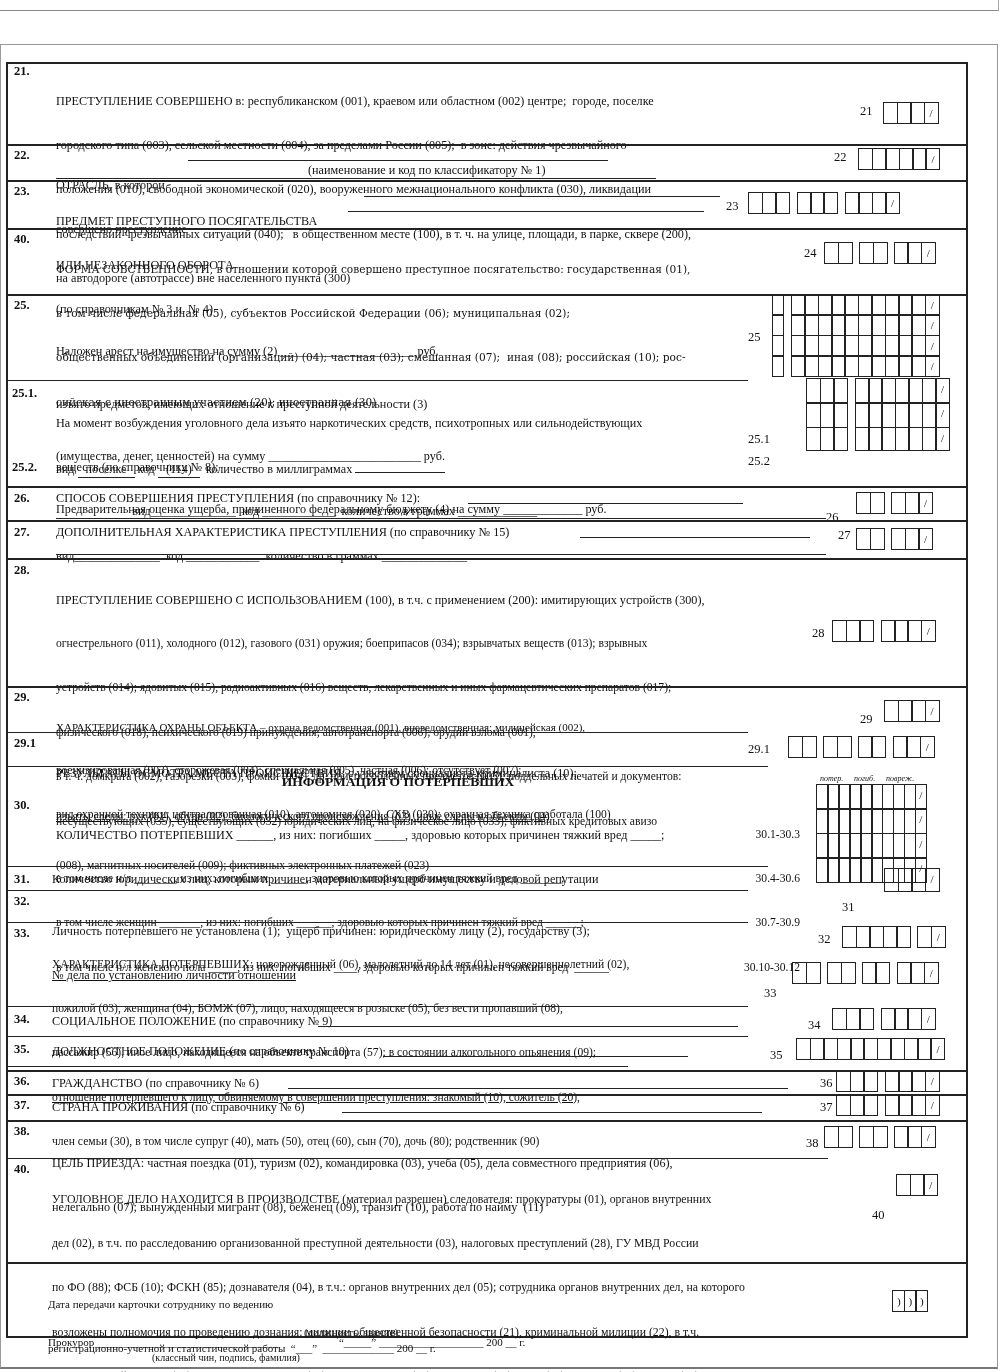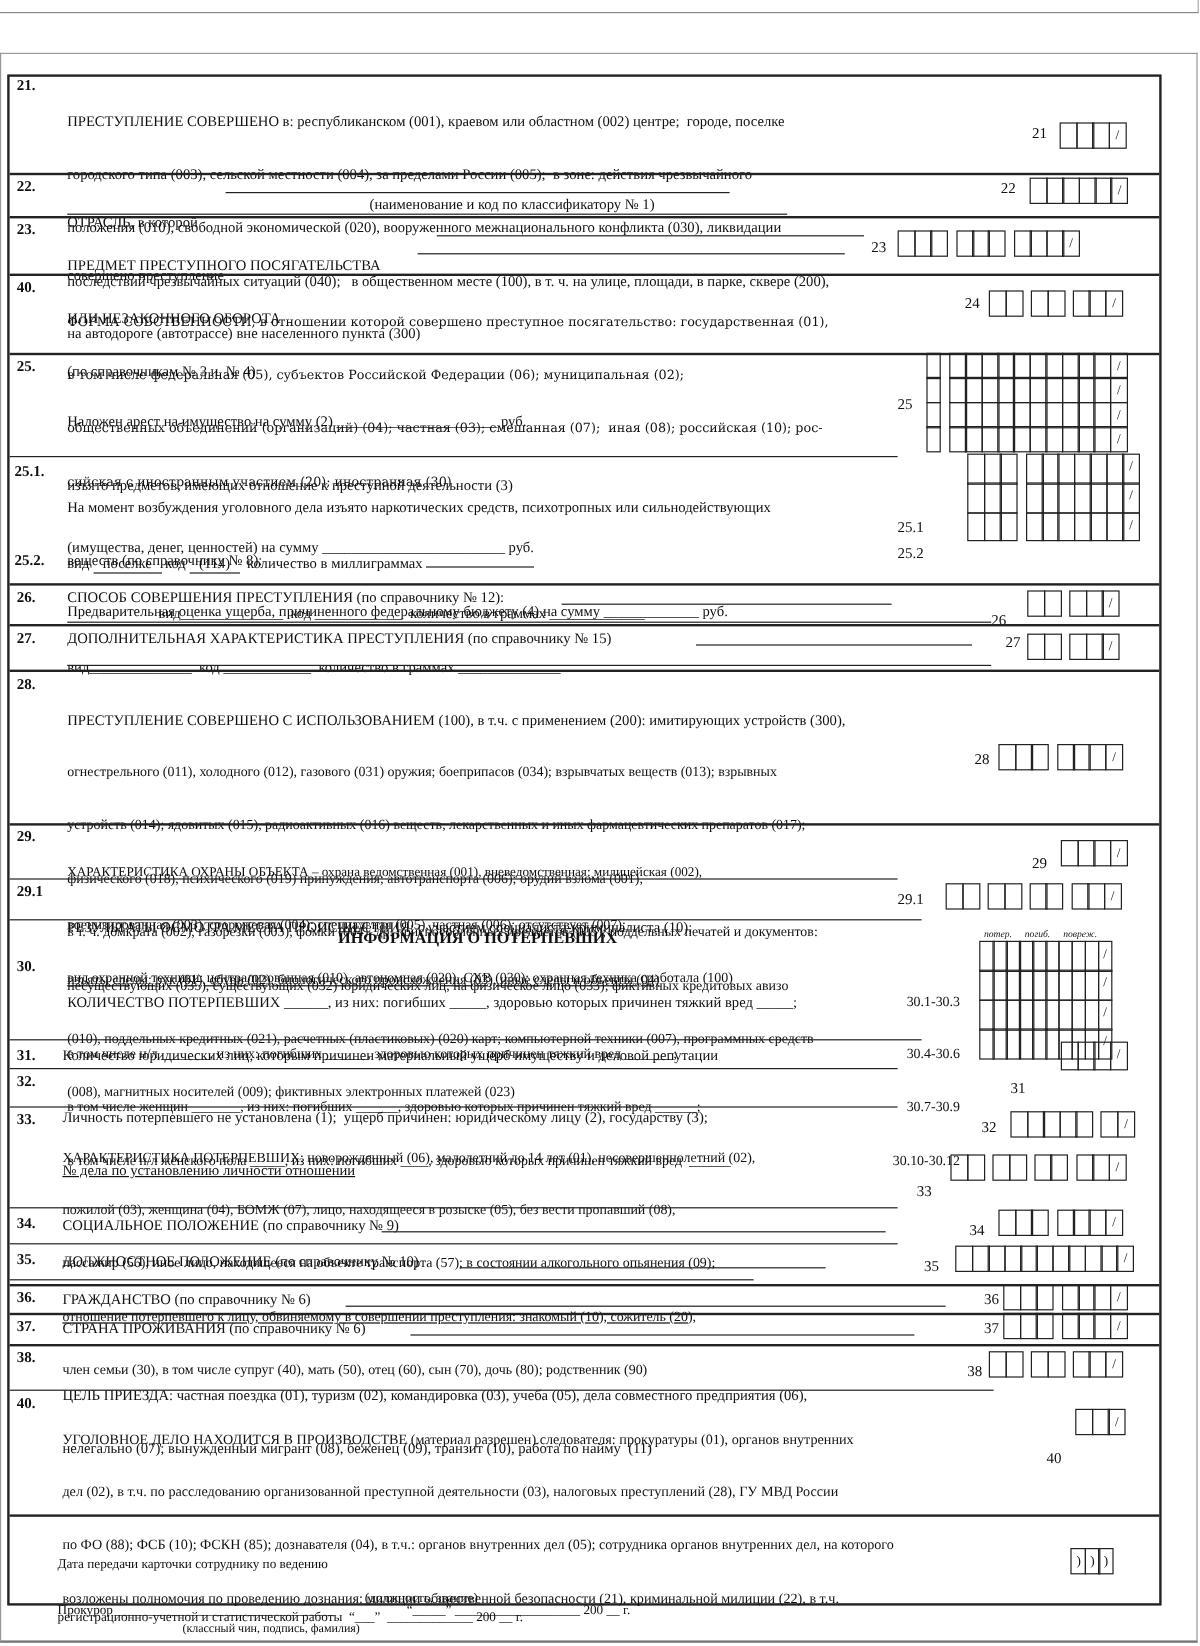--- a/index.html
+++ b/index.html
@@ -278,21 +278,20 @@
 
   <div class="row" style="top:494px;height:128px">
     <span class="num" style="top:3px">28.</span>
     <div class="txt" style="top:3px;font-size:11.6px">
       <div style="font-size:12.2px">ПРЕСТУПЛЕНИЕ СОВЕРШЕНО С ИСПОЛЬЗОВАНИЕМ (100), в т.ч. с применением (200): имитирующих устройств (300),</div>
       <div>огнестрельного (011), холодного (012), газового (031) оружия; боеприпасов (034); взрывчатых веществ (013); взрывных</div>
       <div>устройств (014); ядовитых (015), радиоактивных (016) веществ, лекарственных и иных фармацевтических препаратов (017);</div>
       <div>физического (018), психического (019) принуждения; автотранспорта (006); орудий взлома (001),</div>
       <div>в т. ч. домкрата (002), газорезки (003), фомки (004), др. приспособленных предметов (005); поддельных печатей и документов:</div>
       <div>несуществующих (035), существующих (032) юридических лиц, на физическое лицо (033); фиктивных кредитовых авизо</div>
-      <div>(010), поддельных кредитных (021), расчетных (пластиковых) (020) карт; компьютерной техники (007), программных средств</div>
       <div>(008), магнитных носителей (009); фиктивных электронных платежей (023)</div>
     </div>
     <span class="code" style="left:804px;top:66px">28</span>
     <div class="boxes" style="left:826px;top:60px">
       <div class="cell"></div>
         <div class="cell"></div>
         <div class="cell"></div>
         <div class="gap"></div>
         <div class="cell"></div>
         <div class="cell"></div>

